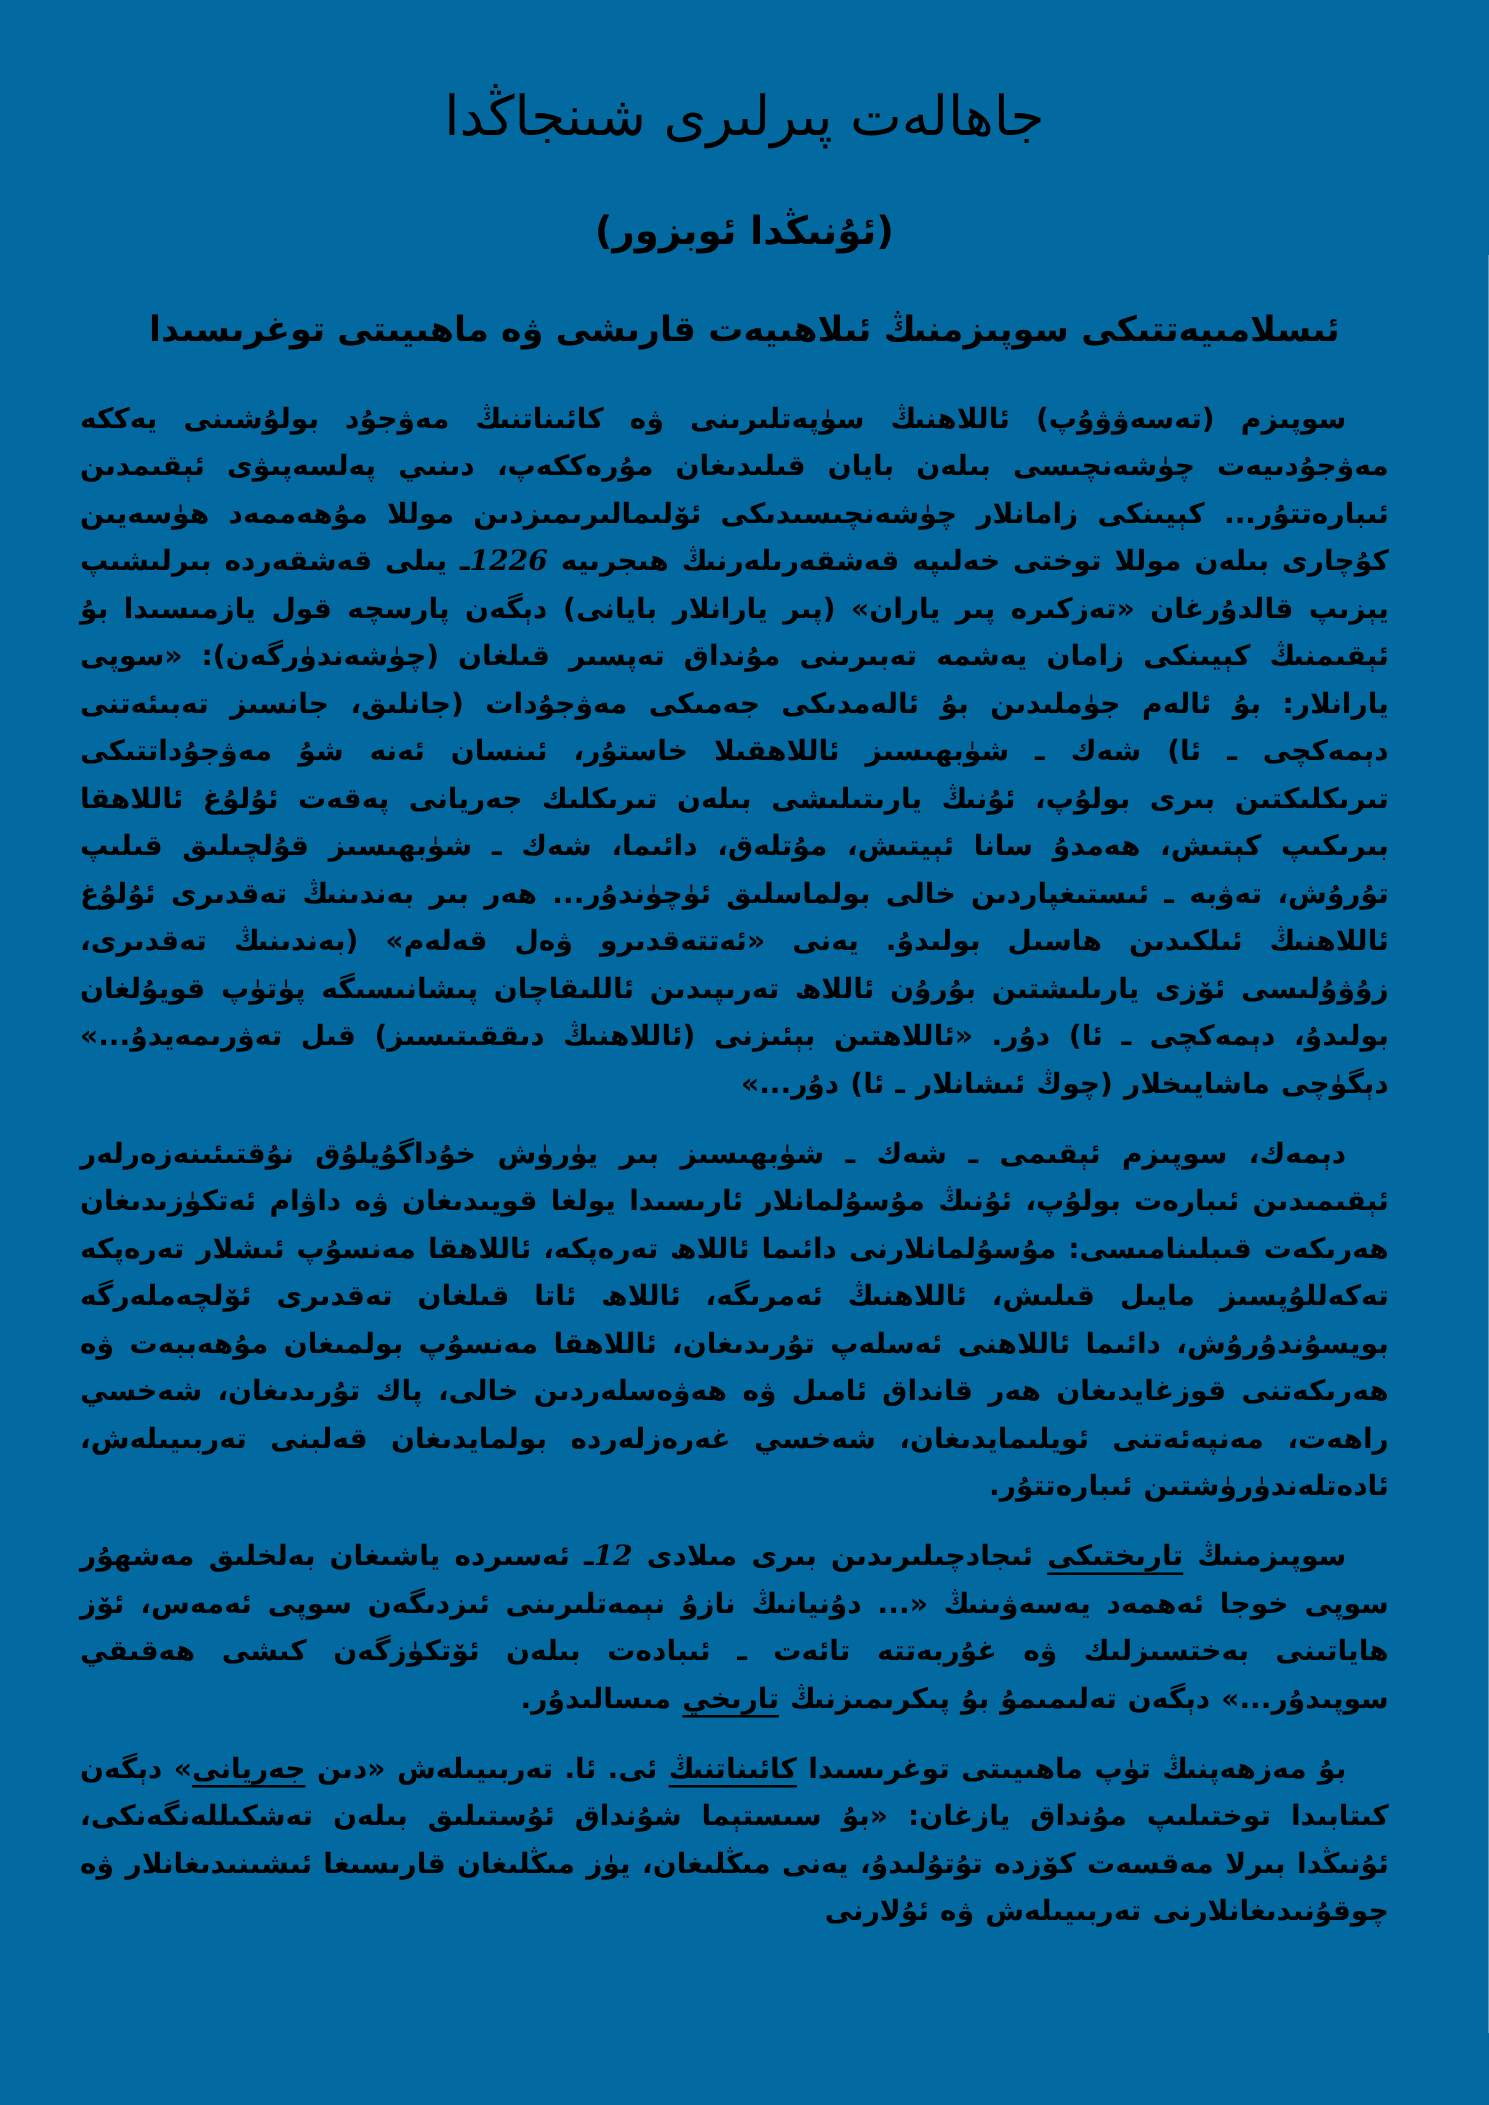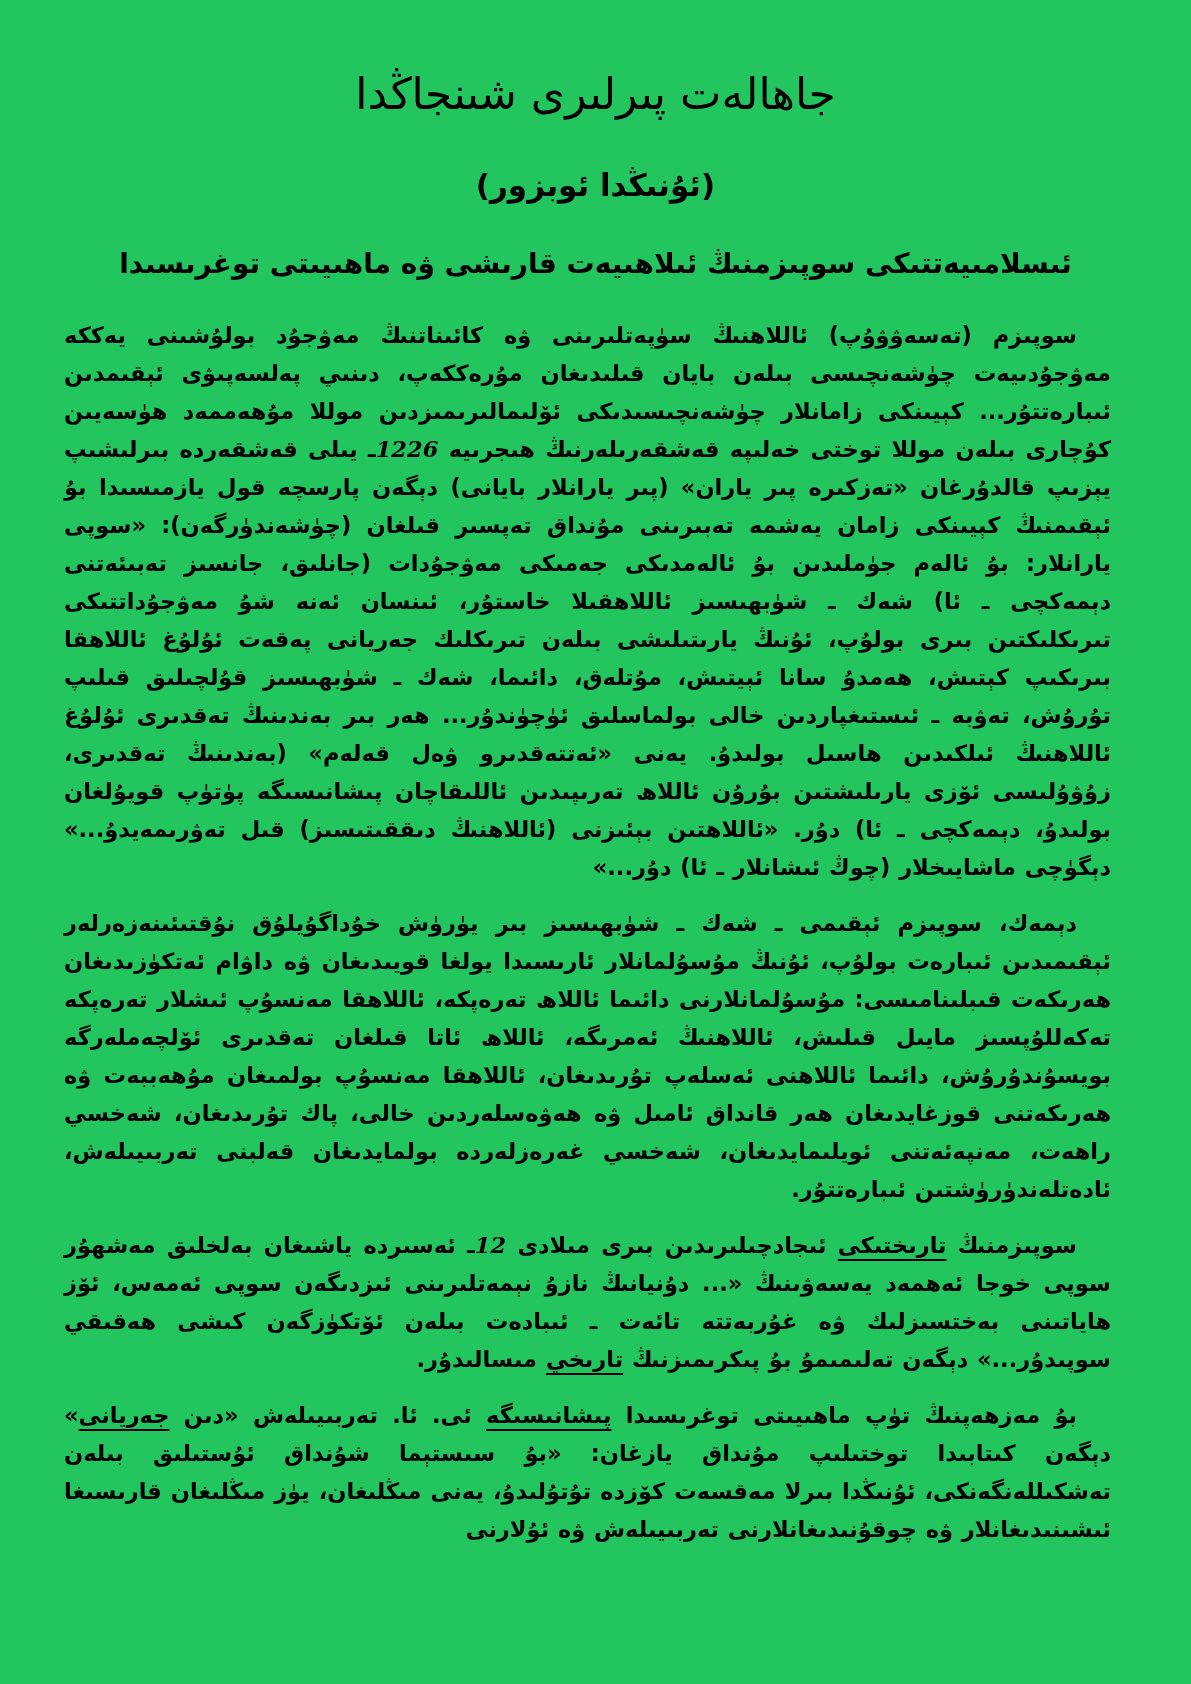--- a/index.html
+++ b/index.html
@@ -1,20 +1,20 @@
 <!DOCTYPE html>
 <html lang="ug" dir="rtl"><head>
 <meta charset="utf-8">
 <style>
   html,body{margin:0;padding:0;background:#e8e8e8;}
   .page{
     width:1191px;
     height:1684px;
     margin:0 auto;
-    background:#22c55e;
+    background:#0369a1;
     box-sizing:border-box;
     padding:50px 64px 40px 64px;
     direction:rtl;
     color:#000;
     font-family:"DejaVu Sans", sans-serif;
     overflow:hidden;
   }
   .title{
     text-align:center;
     font-size:44px;
@@ -57,15 +57,15 @@
 <body>
 
 <div class="page">
   <h1 class="title">جاھالەت پىرلىرى شىنجاڭدا</h1>
   <h2 class="subtitle">(ئۇنىڭدا ئوبزور)</h2>
   <h3 class="section-heading">ئىسلامىيەتتىكى سوپىزمنىڭ ئىلاھىيەت قارىشى ۋە ماھىيىتى توغرىسىدا</h3>
   <div class="body-text">
       <p><span>سوپىزم (تەسەۋۋۇپ) ئاللاھنىڭ سۈپەتلىرىنى ۋە كائىناتنىڭ مەۋجۇد بولۇشىنى يەككە مەۋجۇدىيەت چۈشەنچىسى بىلەن بايان قىلىدىغان مۇرەككەپ، دىنىي پەلسەپىۋى ئېقىمدىن ئىبارەتتۇر... كېيىنكى زامانلار چۈشەنچىسىدىكى ئۆلىمالىرىمىزدىن موللا مۇھەممەد ھۈسەيىن كۇچارى بىلەن موللا توختى خەلىپە قەشقەرىلەرنىڭ ھىجرىيە </span><span class="num">1226</span><span>ـ يىلى قەشقەردە بىرلىشىپ يېزىپ قالدۇرغان «تەزكىرە پىر ياران» (پىر يارانلار بايانى) دېگەن پارسچە قول يازمىسىدا بۇ ئېقىمنىڭ كېيىنكى زامان يەشمە تەبىرىنى مۇنداق تەپسىر قىلغان (چۈشەندۈرگەن): «سوپى يارانلار: بۇ ئالەم جۈملىدىن بۇ ئالەمدىكى جەمىكى مەۋجۇدات (جانلىق، جانسىز تەبىئەتنى دېمەكچى ـ ئا) شەك ـ شۈبھىسىز ئاللاھقىلا خاستۇر، ئىنسان ئەنە شۇ مەۋجۇداتتىكى تىرىكلىكتىن بىرى بولۇپ، ئۇنىڭ يارىتىلىشى بىلەن تىرىكلىك جەريانى پەقەت ئۇلۇغ ئاللاھقا بىرىكىپ كېتىش، ھەمدۇ سانا ئېيتىش، مۇتلەق، دائىما، شەك ـ شۈبھىسىز قۇلچىلىق قىلىپ تۇرۇش، تەۋبە ـ ئىستىغپاردىن خالى بولماسلىق ئۈچۈندۇر... ھەر بىر بەندىنىڭ تەقدىرى ئۇلۇغ ئاللاھنىڭ ئىلكىدىن ھاسىل بولىدۇ. يەنى «ئەتتەقدىرو ۋەل قەلەم» (بەندىنىڭ تەقدىرى، زۇۋۇلىسى ئۆزى يارىلىشتىن بۇرۇن ئاللاھ تەرىپىدىن ئاللىقاچان پىشانىسىگە پۈتۈپ قويۇلغان بولىدۇ، دېمەكچى ـ ئا) دۇر. «ئاللاھتىن بېئىزنى (ئاللاھنىڭ دىققىتىسىز) قىل تەۋرىمەيدۇ...» دېگۈچى ماشايىخلار (چوڭ ئىشانلار ـ ئا) دۇر...»</span></p>
       <p><span>دېمەك، سوپىزم ئېقىمى ـ شەك ـ شۈبھىسىز بىر يۈرۈش خۇداگۇيلۇق نۇقتىئىنەزەرلەر ئېقىمىدىن ئىبارەت بولۇپ، ئۇنىڭ مۇسۇلمانلار ئارىسىدا يولغا قويىدىغان ۋە داۋام ئەتكۈزىدىغان ھەرىكەت قىبلىنامىسى: مۇسۇلمانلارنى دائىما ئاللاھ تەرەپكە، ئاللاھقا مەنسۇپ ئىشلار تەرەپكە تەكەللۇپسىز مايىل قىلىش، ئاللاھنىڭ ئەمرىگە، ئاللاھ ئاتا قىلغان تەقدىرى ئۆلچەملەرگە بويسۇندۇرۇش، دائىما ئاللاھنى ئەسلەپ تۇرىدىغان، ئاللاھقا مەنسۇپ بولمىغان مۇھەببەت ۋە ھەرىكەتنى قوزغايدىغان ھەر قانداق ئامىل ۋە ھەۋەسلەردىن خالى، پاك تۇرىدىغان، شەخسي راھەت، مەنپەئەتنى ئويلىمايدىغان، شەخسي غەرەزلەردە بولمايدىغان قەلبنى تەربىيىلەش، ئادەتلەندۈرۈشتىن ئىبارەتتۇر.</span></p>
       <p><span>سوپىزمنىڭ </span><span class="u">تارىختىكى</span><span> ئىجادچىلىرىدىن بىرى مىلادى </span><span class="num">12</span><span>ـ ئەسىردە ياشىغان بەلخلىق مەشھۇر سوپى خوجا ئەھمەد يەسەۋىنىڭ «... دۇنيانىڭ نازۇ نېمەتلىرىنى ئىزدىگەن سوپى ئەمەس، ئۆز ھاياتىنى بەختسىزلىك ۋە غۇربەتتە تائەت ـ ئىبادەت بىلەن ئۆتكۈزگەن كىشى ھەقىقي سوپىدۇر...» دېگەن تەلىمىمۇ بۇ پىكرىمىزنىڭ </span><span class="u">تارىخي</span><span> مىسالىدۇر.</span></p>
-      <p><span>بۇ مەزھەپنىڭ تۈپ ماھىيىتى توغرىسىدا </span><span class="u">پىشانىسىگە</span><span> ئى. ئا. تەربىيىلەش «دىن </span><span class="u">جەريانى</span><span>» دېگەن كىتابىدا توختىلىپ مۇنداق يازغان: «بۇ سىستېما شۇنداق ئۇستىلىق بىلەن تەشكىللەنگەنكى، ئۇنىڭدا بىرلا مەقسەت كۆزدە تۇتۇلىدۇ، يەنى مىڭلىغان، يۈز مىڭلىغان قارىسىغا ئىشىنىدىغانلار ۋە چوقۇنىدىغانلارنى تەربىيىلەش ۋە ئۇلارنى</span></p>
+      <p><span>بۇ مەزھەپنىڭ تۈپ ماھىيىتى توغرىسىدا </span><span class="u">كائىناتنىڭ</span><span> ئى. ئا. تەربىيىلەش «دىن </span><span class="u">جەريانى</span><span>» دېگەن كىتابىدا توختىلىپ مۇنداق يازغان: «بۇ سىستېما شۇنداق ئۇستىلىق بىلەن تەشكىللەنگەنكى، ئۇنىڭدا بىرلا مەقسەت كۆزدە تۇتۇلىدۇ، يەنى مىڭلىغان، يۈز مىڭلىغان قارىسىغا ئىشىنىدىغانلار ۋە چوقۇنىدىغانلارنى تەربىيىلەش ۋە ئۇلارنى</span></p>
     </div>
 </div>
 
 </body></html>

